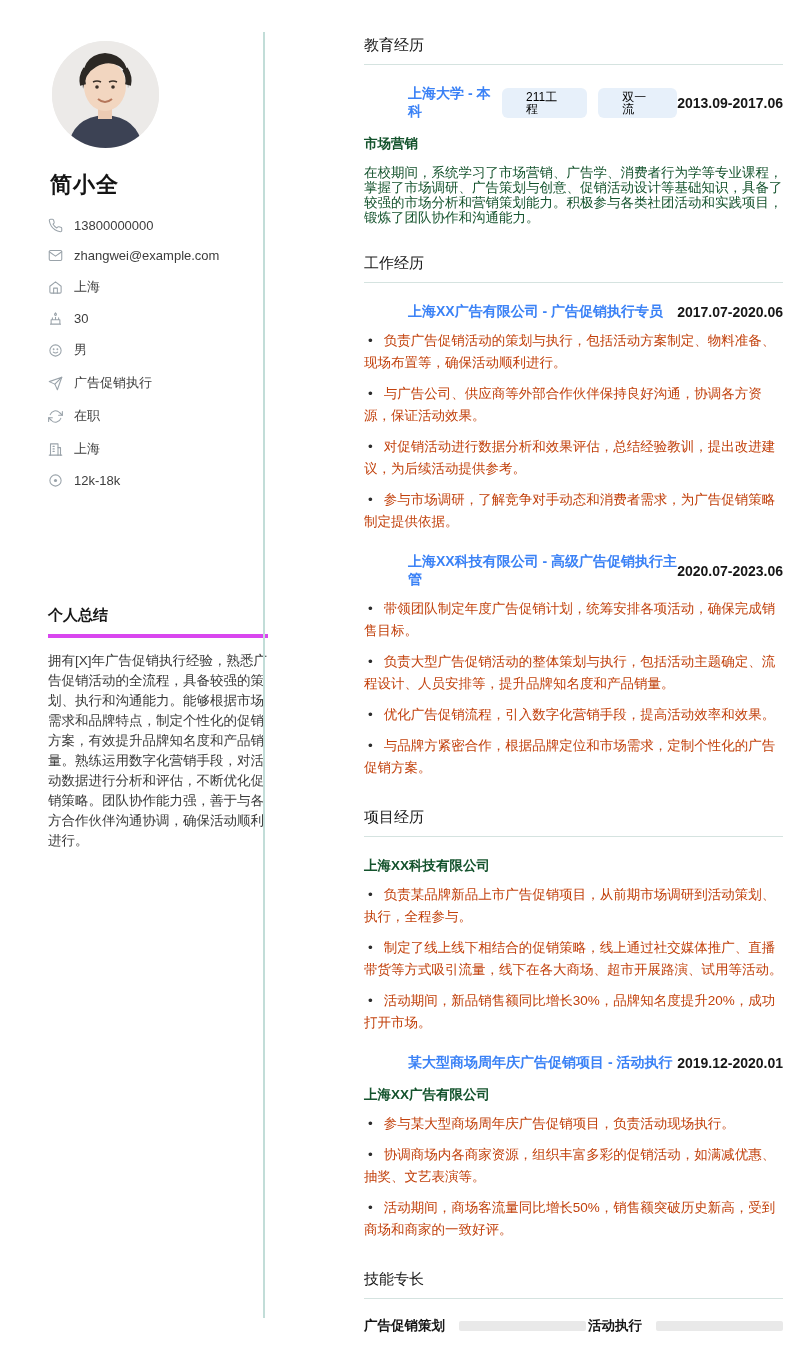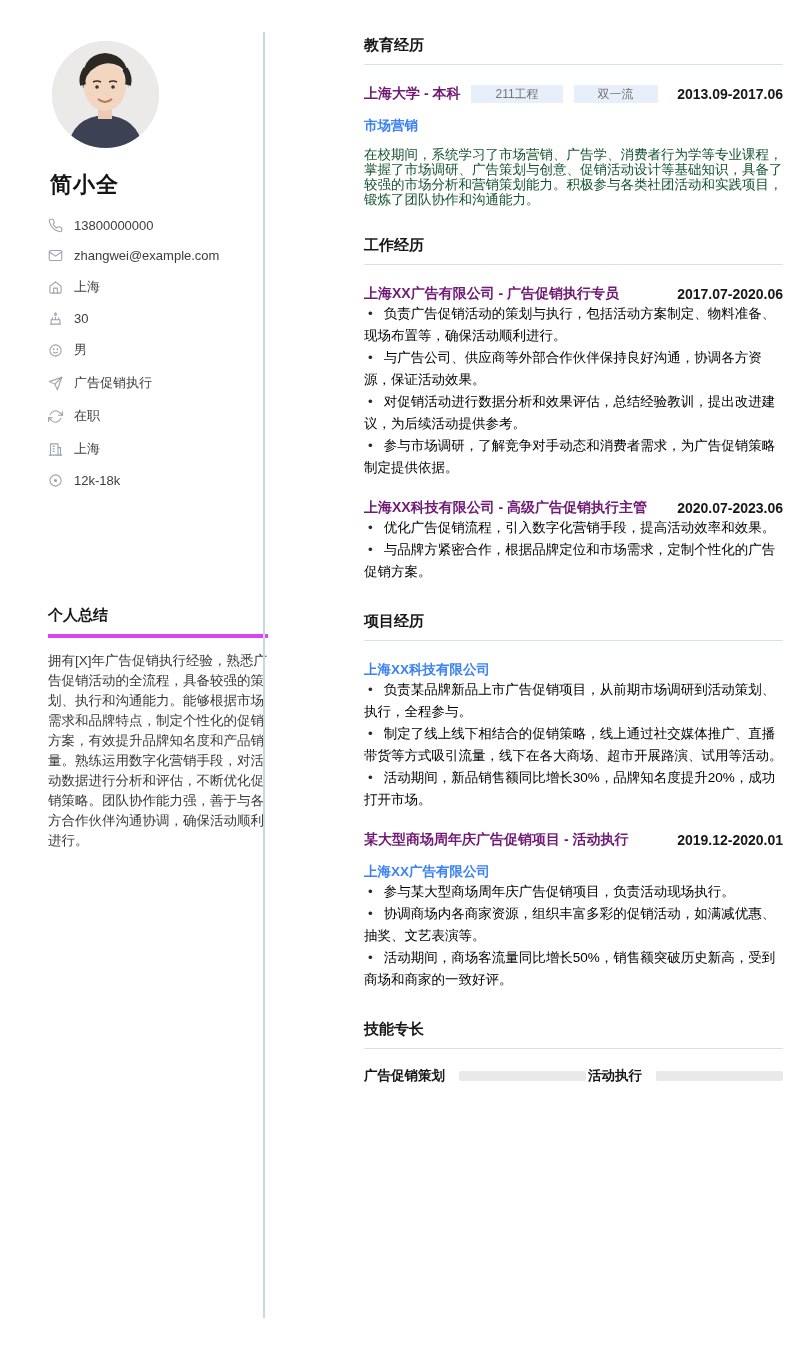--- a/index.html
+++ b/index.html
@@ -20,31 +20,31 @@
   .contact-item { display:flex; align-items:center; margin-bottom:15px; font-size:13px; color:#3c3c3c; }
   .contact-item .ci { width:15px; height:15px; margin-right:11px; flex-shrink:0; }
   .contact-item .ci svg { width:15px; height:15px; stroke:#9aa3aa; fill:none; stroke-width:1.7; stroke-linecap:round; stroke-linejoin:round; }
   .summary { margin-top:118px; }
   .side-title { font-size:15px; font-weight:bold; color:#161616; padding-bottom:9px; border-bottom:4px solid #d946ef; margin-bottom:13px; }
   .summary-text { font-size:13.5px; line-height:20px; color:#3a3a3a; }
 
   
   .main { flex:1; padding:36px 51px 0 50px; }
   .section { margin-bottom:29px; }
-  .section-title { font-size:15px; font-weight:bold; color:#161616; padding-bottom:9px; border-bottom:1px solid #d5e3e0; margin-bottom:17px; }
+  .section-title { font-size:15px; font-weight:normal; color:#161616; padding-bottom:9px; border-bottom:1px solid #d5e3e0; margin-bottom:17px; }
   .entry { margin-top:20px; }
   .entry:first-of-type { margin-top:0; }
   .entry-head { display:flex; justify-content:space-between; align-items:center; }
   .entry-left { display:flex; align-items:center; gap:11px; }
-  .entry-title { font-size:14px; font-weight:bold; color:#701a75; }
+  .entry-title { font-size:14px; font-weight:bold; color:#3b82f6;margin-left:44px; }
   .entry-date { font-size:14px; font-weight:bold; color:#161616; white-space:nowrap;text-align:right; }
-  .tag { font-size:12px; color:#737373; background:#e7f0fa; padding:3px 24px; border-radius:0; line-height:1; }
-  .entry-sub { font-size:13.5px; font-weight:bold; color:#3b82f6; margin-top:14px; }
+  .tag { font-size:12px; color:#000000; background:#e7f0fa; padding:3px 24px; border-radius:6px; line-height:1; }
+  .entry-sub { font-size:13.5px; font-weight:bold; color:#14532d; margin-top:14px; }
   .entry-desc { font-size:13.5px; color:#14532d; line-height:15px; margin-top:12px; }
-  .bullet { font-size:13.5px; color:#000000; line-height:22px; }
+  .bullet { font-size:13.5px; color:#c2410c; line-height:22px; margin-top:9px; }
   .bullet::before { content:"•"; color:#2b2b2b; margin:0 11px 0 4px; }
 
   
   .skills-grid { display:grid; grid-template-columns:224px 1fr; row-gap:13px; margin-top:2px; }
   .skill-cell { display:flex; align-items:center; height:20px; }
   .skill-label { font-size:13.5px; font-weight:bold; color:#161616; margin-right:14px; white-space:nowrap; }
   .skill-bar { width:127px; height:10px; background:#e9e9e9; border-radius:2px; overflow:hidden; }
   .skill-fill { height:100%; background:#7fd3a2; }
 </style>
 </head>
@@ -179,20 +179,22 @@
         <p class="bullet">与广告公司、供应商等外部合作伙伴保持良好沟通，协调各方资源，保证活动效果。</p>
         <p class="bullet">对促销活动进行数据分析和效果评估，总结经验教训，提出改进建议，为后续活动提供参考。</p>
         <p class="bullet">参与市场调研，了解竞争对手动态和消费者需求，为广告促销策略制定提供依据。</p>
       </div>
 
       <div class="entry">
         <div class="entry-head">
           <span class="entry-title">上海XX科技有限公司 - 高级广告促销执行主管</span>
           <span class="entry-date">2020.07-2023.06</span>
         </div>
+        <p class="bullet">带领团队制定年度广告促销计划，统筹安排各项活动，确保完成销售目标。</p>
+        <p class="bullet">负责大型广告促销活动的整体策划与执行，包括活动主题确定、流程设计、人员安排等，提升品牌知名度和产品销量。</p>
         <p class="bullet">优化广告促销流程，引入数字化营销手段，提高活动效率和效果。</p>
         <p class="bullet">与品牌方紧密合作，根据品牌定位和市场需求，定制个性化的广告促销方案。</p>
       </div>
     </section>
 
     <section class="section">
       <div class="section-title">项目经历</div>
 
       <div class="entry">
         <div class="entry-sub">上海XX科技有限公司</div>

